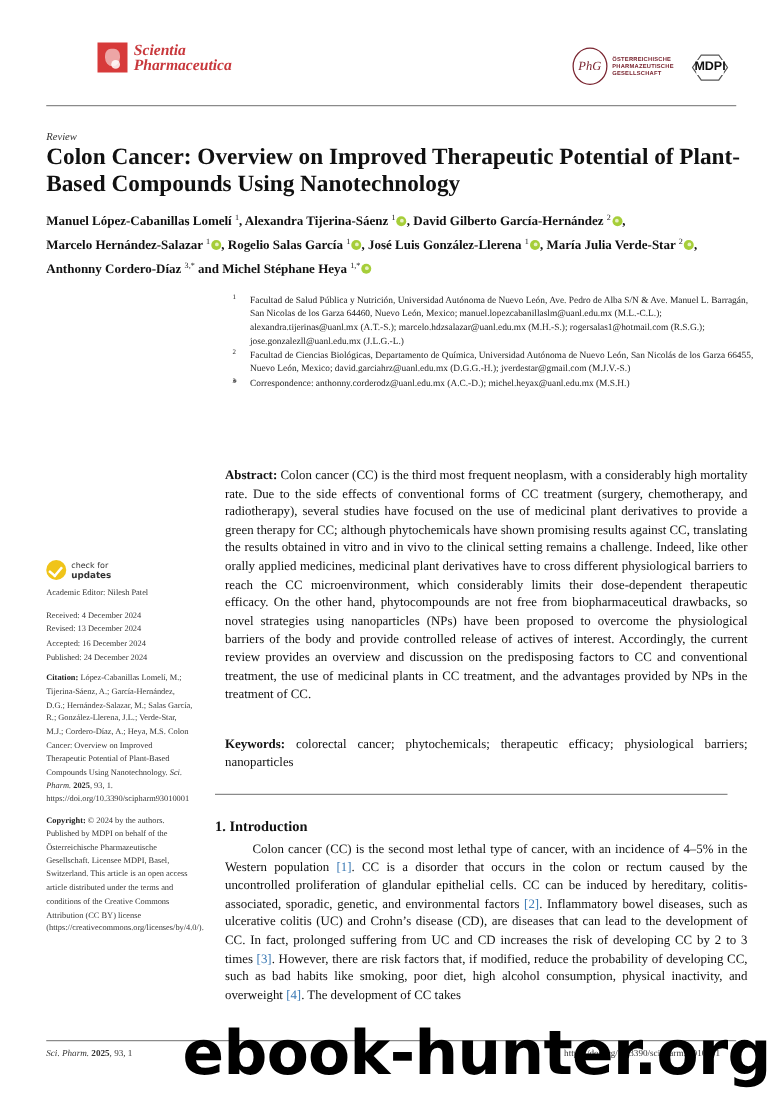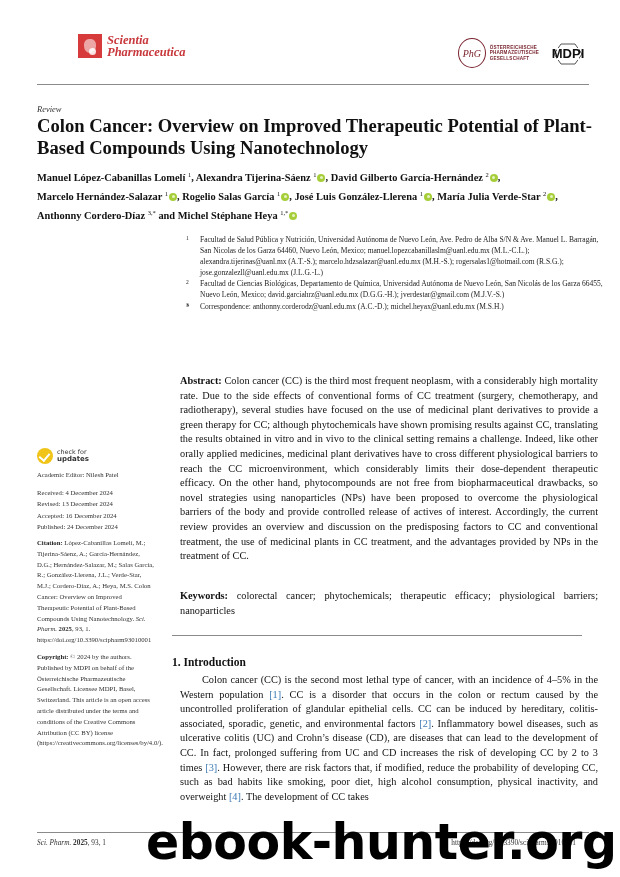--- a/index.html
+++ b/index.html
@@ -11,21 +11,21 @@
   .journal-icon { width: 24px; height: 24px; background: #d73a3a; position: relative; overflow: hidden; }
   .journal-icon .flask { position: absolute; left: 6px; top: 5px; width: 12px; height: 14px; background: rgba(255,255,255,0.55); border-radius: 40% 40% 50% 50%; }
   .journal-icon .ball { position: absolute; left: 11px; top: 14px; width: 7px; height: 7px; background: rgba(255,255,255,0.85); border-radius: 50%; }
   .journal-name { margin-left: 5px; font-family: "Liberation Serif", serif; font-style: italic; font-weight: bold; color: #c8383c; font-size: 12.5px; line-height: 12px; }
 
   .publisher-logos { position: absolute; right: 0; top: 4px; display: flex; align-items: center; }
   .phg-mark { width: 28px; height: 30px; border: 1.5px solid #7a2530; border-radius: 50%; display: flex; align-items: center; justify-content: center; font-family: "Liberation Serif", serif; font-size: 10px; color: #7a2530; font-style: italic; }
   .phg-text { margin-left: 4px; font-family: "Liberation Sans", sans-serif; font-size: 4.6px; font-weight: bold; color: #7a2530; line-height: 5.2px; letter-spacing: 0.2px; }
   .mdpi-logo { margin-left: 14px; width: 30px; height: 22px; position: relative; display: flex; align-items: center; justify-content: center; }
   .mdpi-logo svg { position: absolute; left: 0; top: 0; }
-  .mdpi-text { position: relative; font-family: "Liberation Sans", sans-serif; font-weight: bold; font-size: 13px; color: #111; }
+  .mdpi-text { position: relative; font-family: "Liberation Sans", sans-serif; font-weight: bold; font-size: 10px; color: #111; }
 
   .header-rule { position: absolute; top: 84px; left: 37px; width: 552px; height: 1px; background: #8a8a8a; }
 
   .article-type { position: absolute; top: 104px; left: 37px; font-size: 8.5px; font-style: italic; font-family: "Liberation Serif", serif; color: #333; }
   .title { position: absolute; top: 115px; left: 37px; width: 560px; font-family: "Liberation Serif", serif; font-weight: bold; font-size: 18.6px; line-height: 22px; color: #111; }
 
   .authors { position: absolute; top: 167px; left: 37px; width: 560px; font-family: "Liberation Serif", serif; font-weight: bold; font-size: 10.4px; line-height: 16px; color: #111; }
   .authors sup { font-size: 6.5px; font-weight: normal; vertical-align: 4px; }
   .orcid { display: inline-block; width: 8px; height: 8px; border-radius: 50%; background: #a6ce39; vertical-align: -0.5px; margin-left: 1px; position: relative; }
   .orcid::after { content: ""; position: absolute; left: 2.5px; top: 2.5px; width: 3px; height: 3px; border-radius: 50%; background: #e7f2c6; }
@@ -38,21 +38,21 @@
   .main { position: absolute; left: 180px; width: 418px; font-family: "Liberation Serif", serif; font-size: 10.3px; line-height: 14.6px; color: #111; text-align: justify; }
   .abstract { top: 374px; }
   .label { font-weight: bold; }
   .keywords { top: 589px; }
   .section-rule { position: absolute; top: 635px; left: 172px; width: 410px; height: 1px; background: #8a8a8a; }
   .section-heading { position: absolute; top: 656px; left: 172px; font-family: "Liberation Serif", serif; font-weight: bold; font-size: 11.5px; color: #111; }
   .intro { top: 673px; text-indent: 22px; }
   .cite { color: #3c7ab5; }
 
   .sidebar { position: absolute; left: 37px; top: 448px; width: 118px; font-family: "Liberation Serif", serif; font-size: 6.7px; line-height: 10.2px; color: #333; }
-  .check-updates { display: flex; align-items: center; margin-bottom: 6px; }
+  .check-updates { display: flex; align-items: flex-end; margin-bottom: 6px; }
   .check-icon { width: 16px; height: 16px; border-radius: 50%; background: #f0c419; position: relative; }
   .check-icon::after { content: ""; position: absolute; left: 4px; top: 3px; width: 5px; height: 8px; border-right: 2.2px solid #fff; border-bottom: 2.2px solid #fff; transform: rotate(40deg); }
   .check-text { margin-left: 4px; font-family: "DejaVu Sans", sans-serif; line-height: 7.5px; color: #333; }
   .check-text .l1 { font-size: 6.4px; display: block; }
   .check-text .l2 { font-size: 7px; font-weight: bold; display: block; }
   .side-block { margin-top: 4px; }
   .side-dates div { line-height: 11.2px; }
   .side-citation { margin-top: 6px; line-height: 10.8px; }
   .side-copyright { margin-top: 6px; line-height: 10.8px; }
   .side-label { font-weight: bold; color: #222; }

